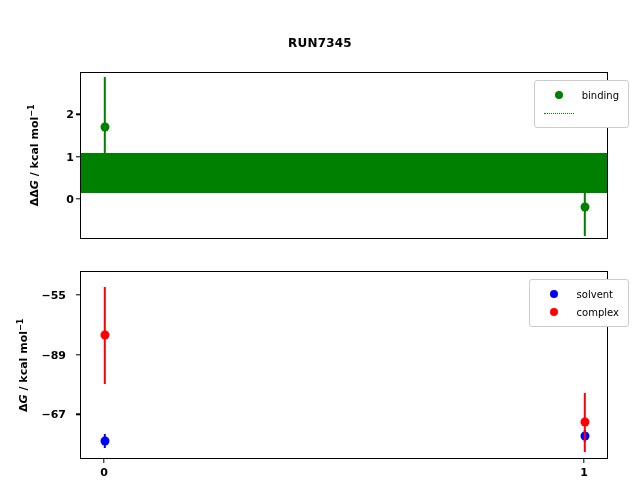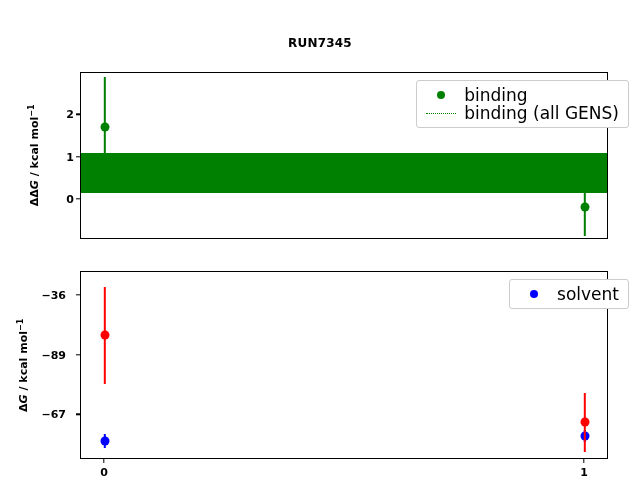--- a/index.html
+++ b/index.html
@@ -163,21 +163,21 @@
     transform: translate(-50%, -50%);
   }
 
   
   .legend {
     position: absolute;
     background: #ffffff;
     border: 1px solid #cccccc;
     border-radius: 3px;
     padding: 5px 9px 5px 7px;
-    font-size: 17px;
+    font-size: 10px;
     color: #000000;
   }
   #legend-top    { right: 11px; top: 52px; }
   #legend-bottom { right: 11px; top: 251px; }
   .legend-row {
     display: flex;
     align-items: center;
     height: 18px;
     white-space: nowrap;
   }
@@ -234,27 +234,26 @@
       <div class="legend-row">
         <span class="legend-key">
           <span class="key-dot" style="background: rgb(0, 128, 0);"></span>
         </span>
         <span>binding</span>
       </div>
       <div class="legend-row">
         <span class="legend-key">
           <span class="key-dotted" style="border-top-color: rgb(0, 128, 0);"></span>
         </span>
-        <span>binding (all GENS)</span>
       </div>
     </div>
 
   <div class="ylabel" id="ylabel-bottom">Δ<i>G</i> / kcal mol<sup>−1</sup></div>
   <div class="ytick-col" id="ytick-col-bottom">
-      <div class="ytick-label" style="top: 23.873px;">−36</div>
+      <div class="ytick-label" style="top: 23.873px;">−55</div>
       <div class="ytick-label" style="top: 83.5556px;">−89</div>
       <div class="ytick-label" style="top: 143.238px;">−67</div>
     </div>
   <div class="ytick-col ytick-mark-col" id="ytick-marks-bottom">
       <div class="ytick-mark" style="top: 23.873px;"></div>
       <div class="ytick-mark" style="top: 83.5556px;"></div>
       <div class="ytick-mark" style="top: 143.238px;"></div>
     </div>
 
   <div class="axes" id="axes-bottom">
@@ -270,20 +269,26 @@
       </div>
   </div>
 
   <div class="legend" id="legend-bottom">
       <div class="legend-row">
         <span class="legend-key">
           <span class="key-dot" style="background: rgb(0, 0, 255);"></span>
         </span>
         <span>solvent</span>
       </div>
+      <div class="legend-row">
+        <span class="legend-key">
+          <span class="key-dot" style="background: rgb(255, 0, 0);"></span>
+        </span>
+        <span>complex</span>
+      </div>
     </div>
 
   <div id="xtick-marks">
       <div class="xtick-mark" style="left: 24px;"></div>
       <div class="xtick-mark" style="left: 504px;"></div>
     </div>
   <div id="xtick-labels">
       <div class="xtick-label" style="left: 24px;">0</div>
       <div class="xtick-label" style="left: 504px;">1</div>
     </div>

